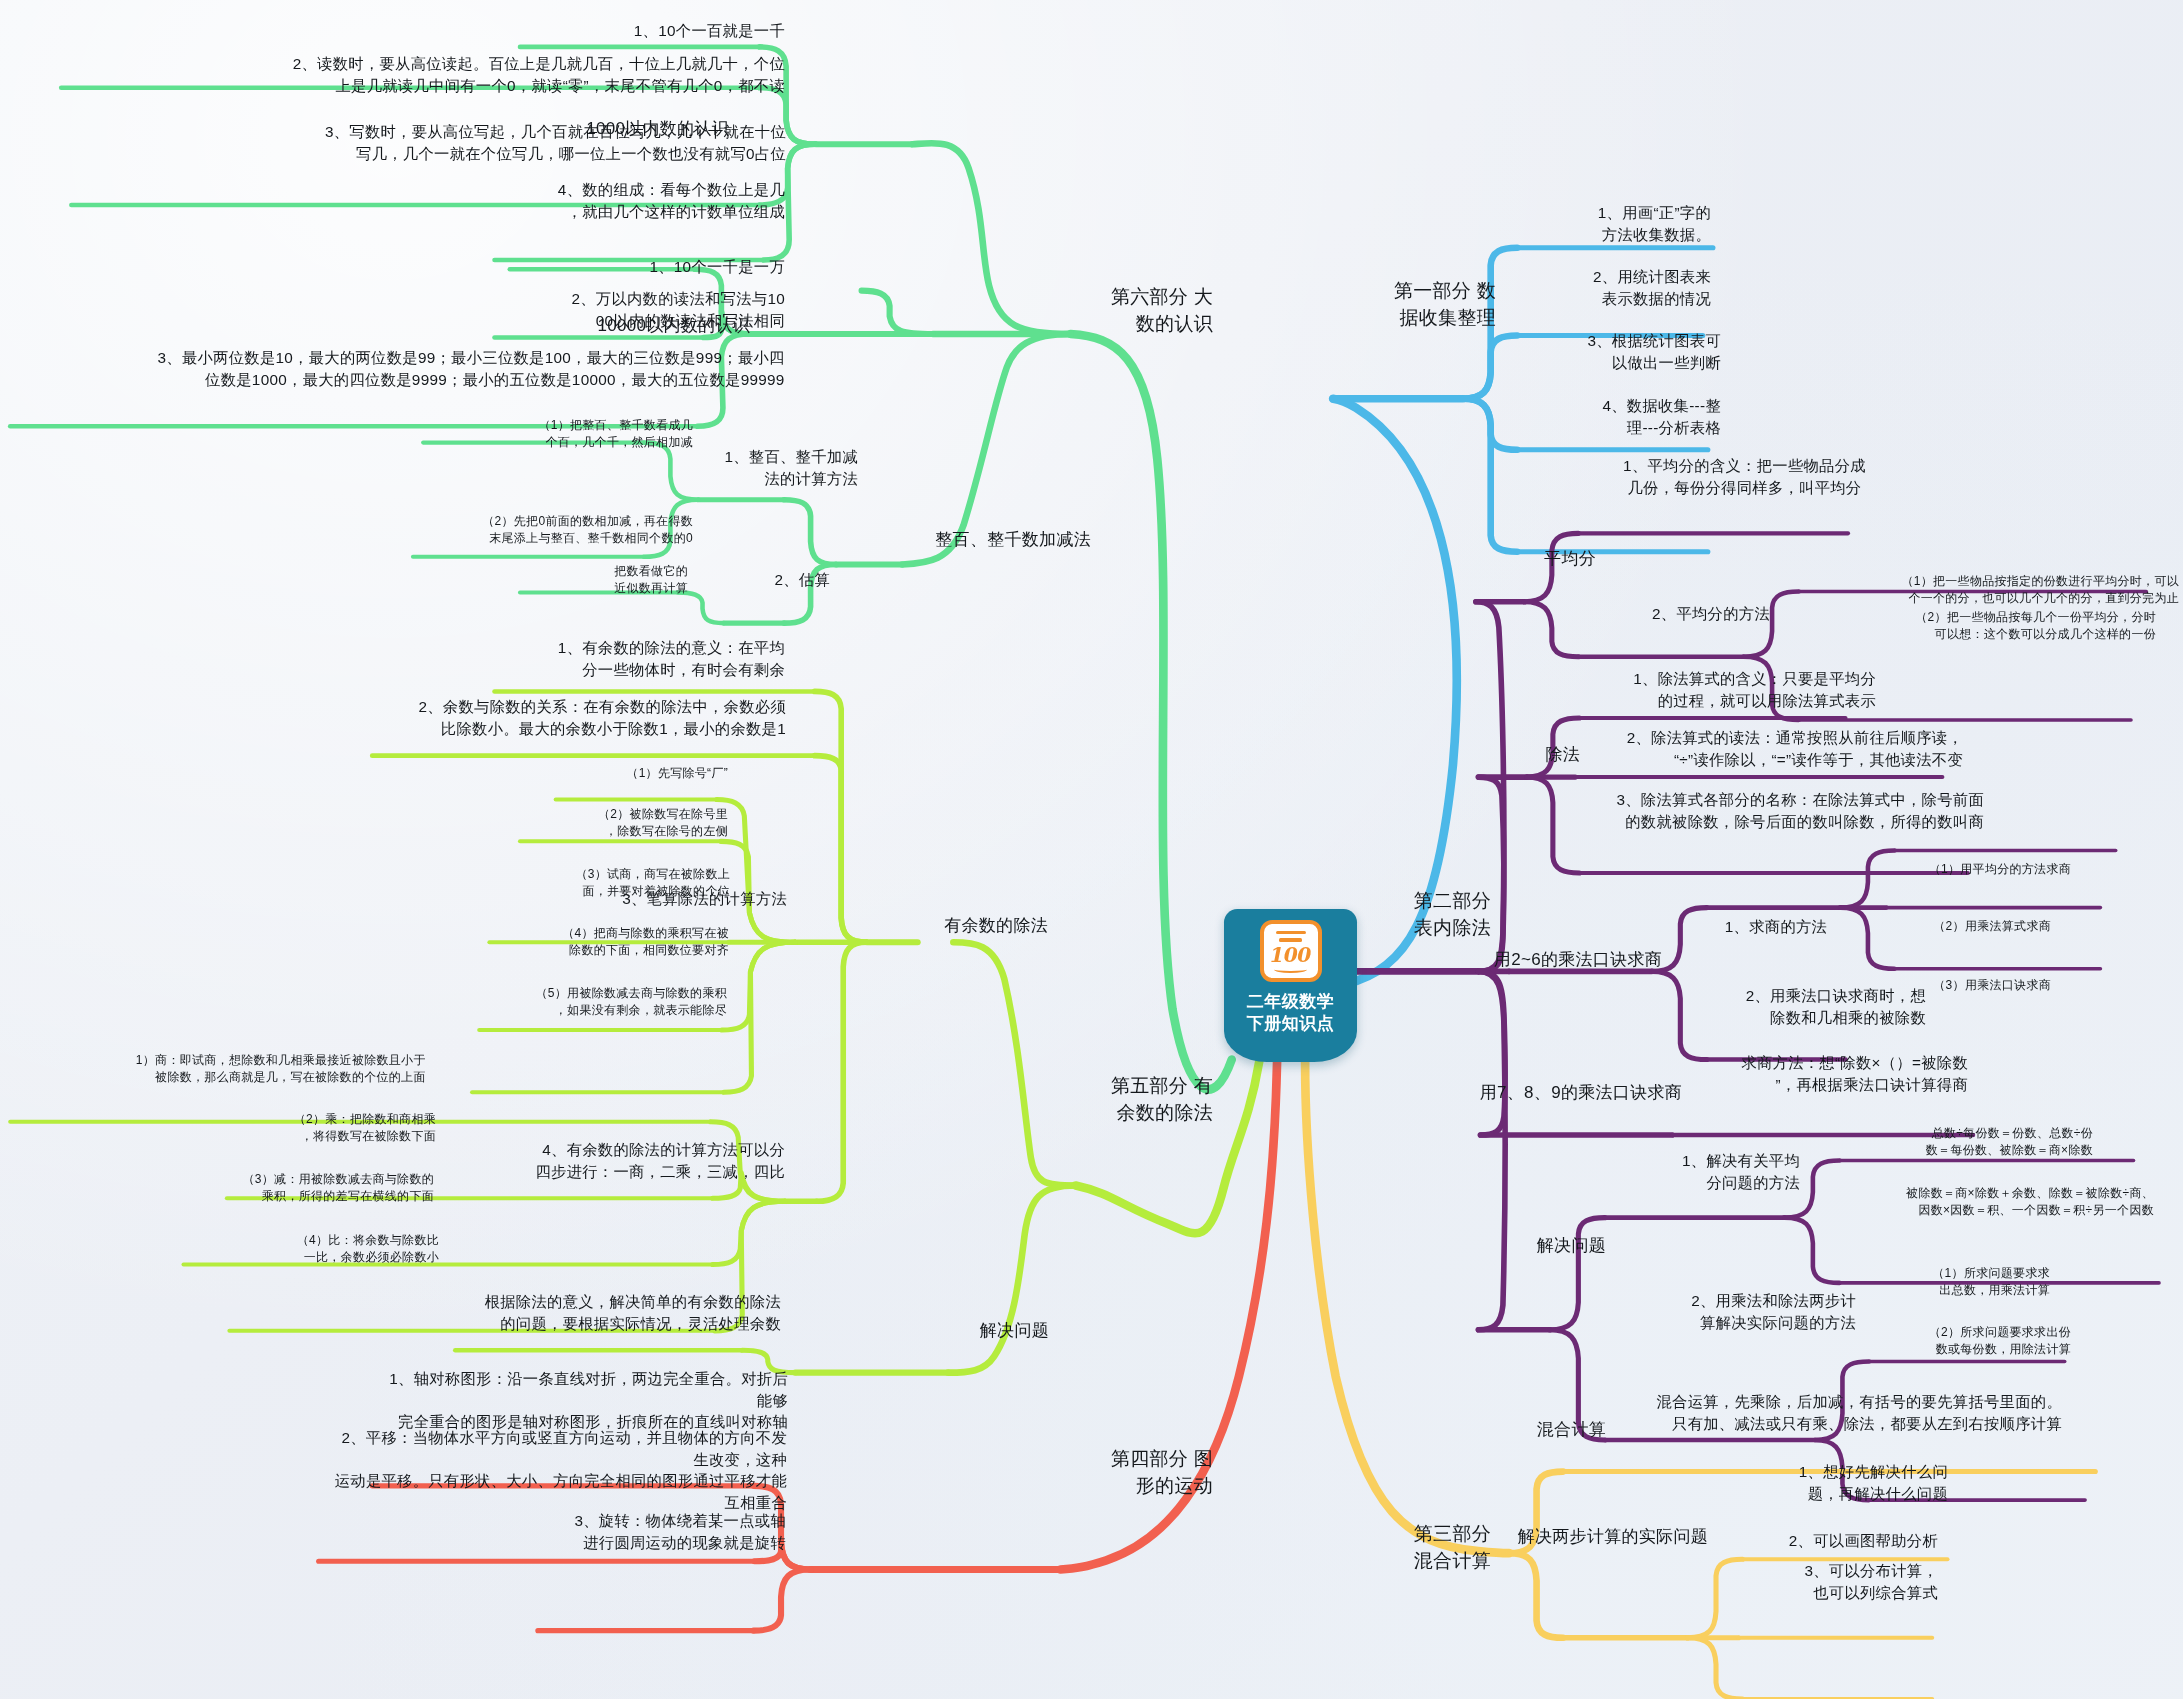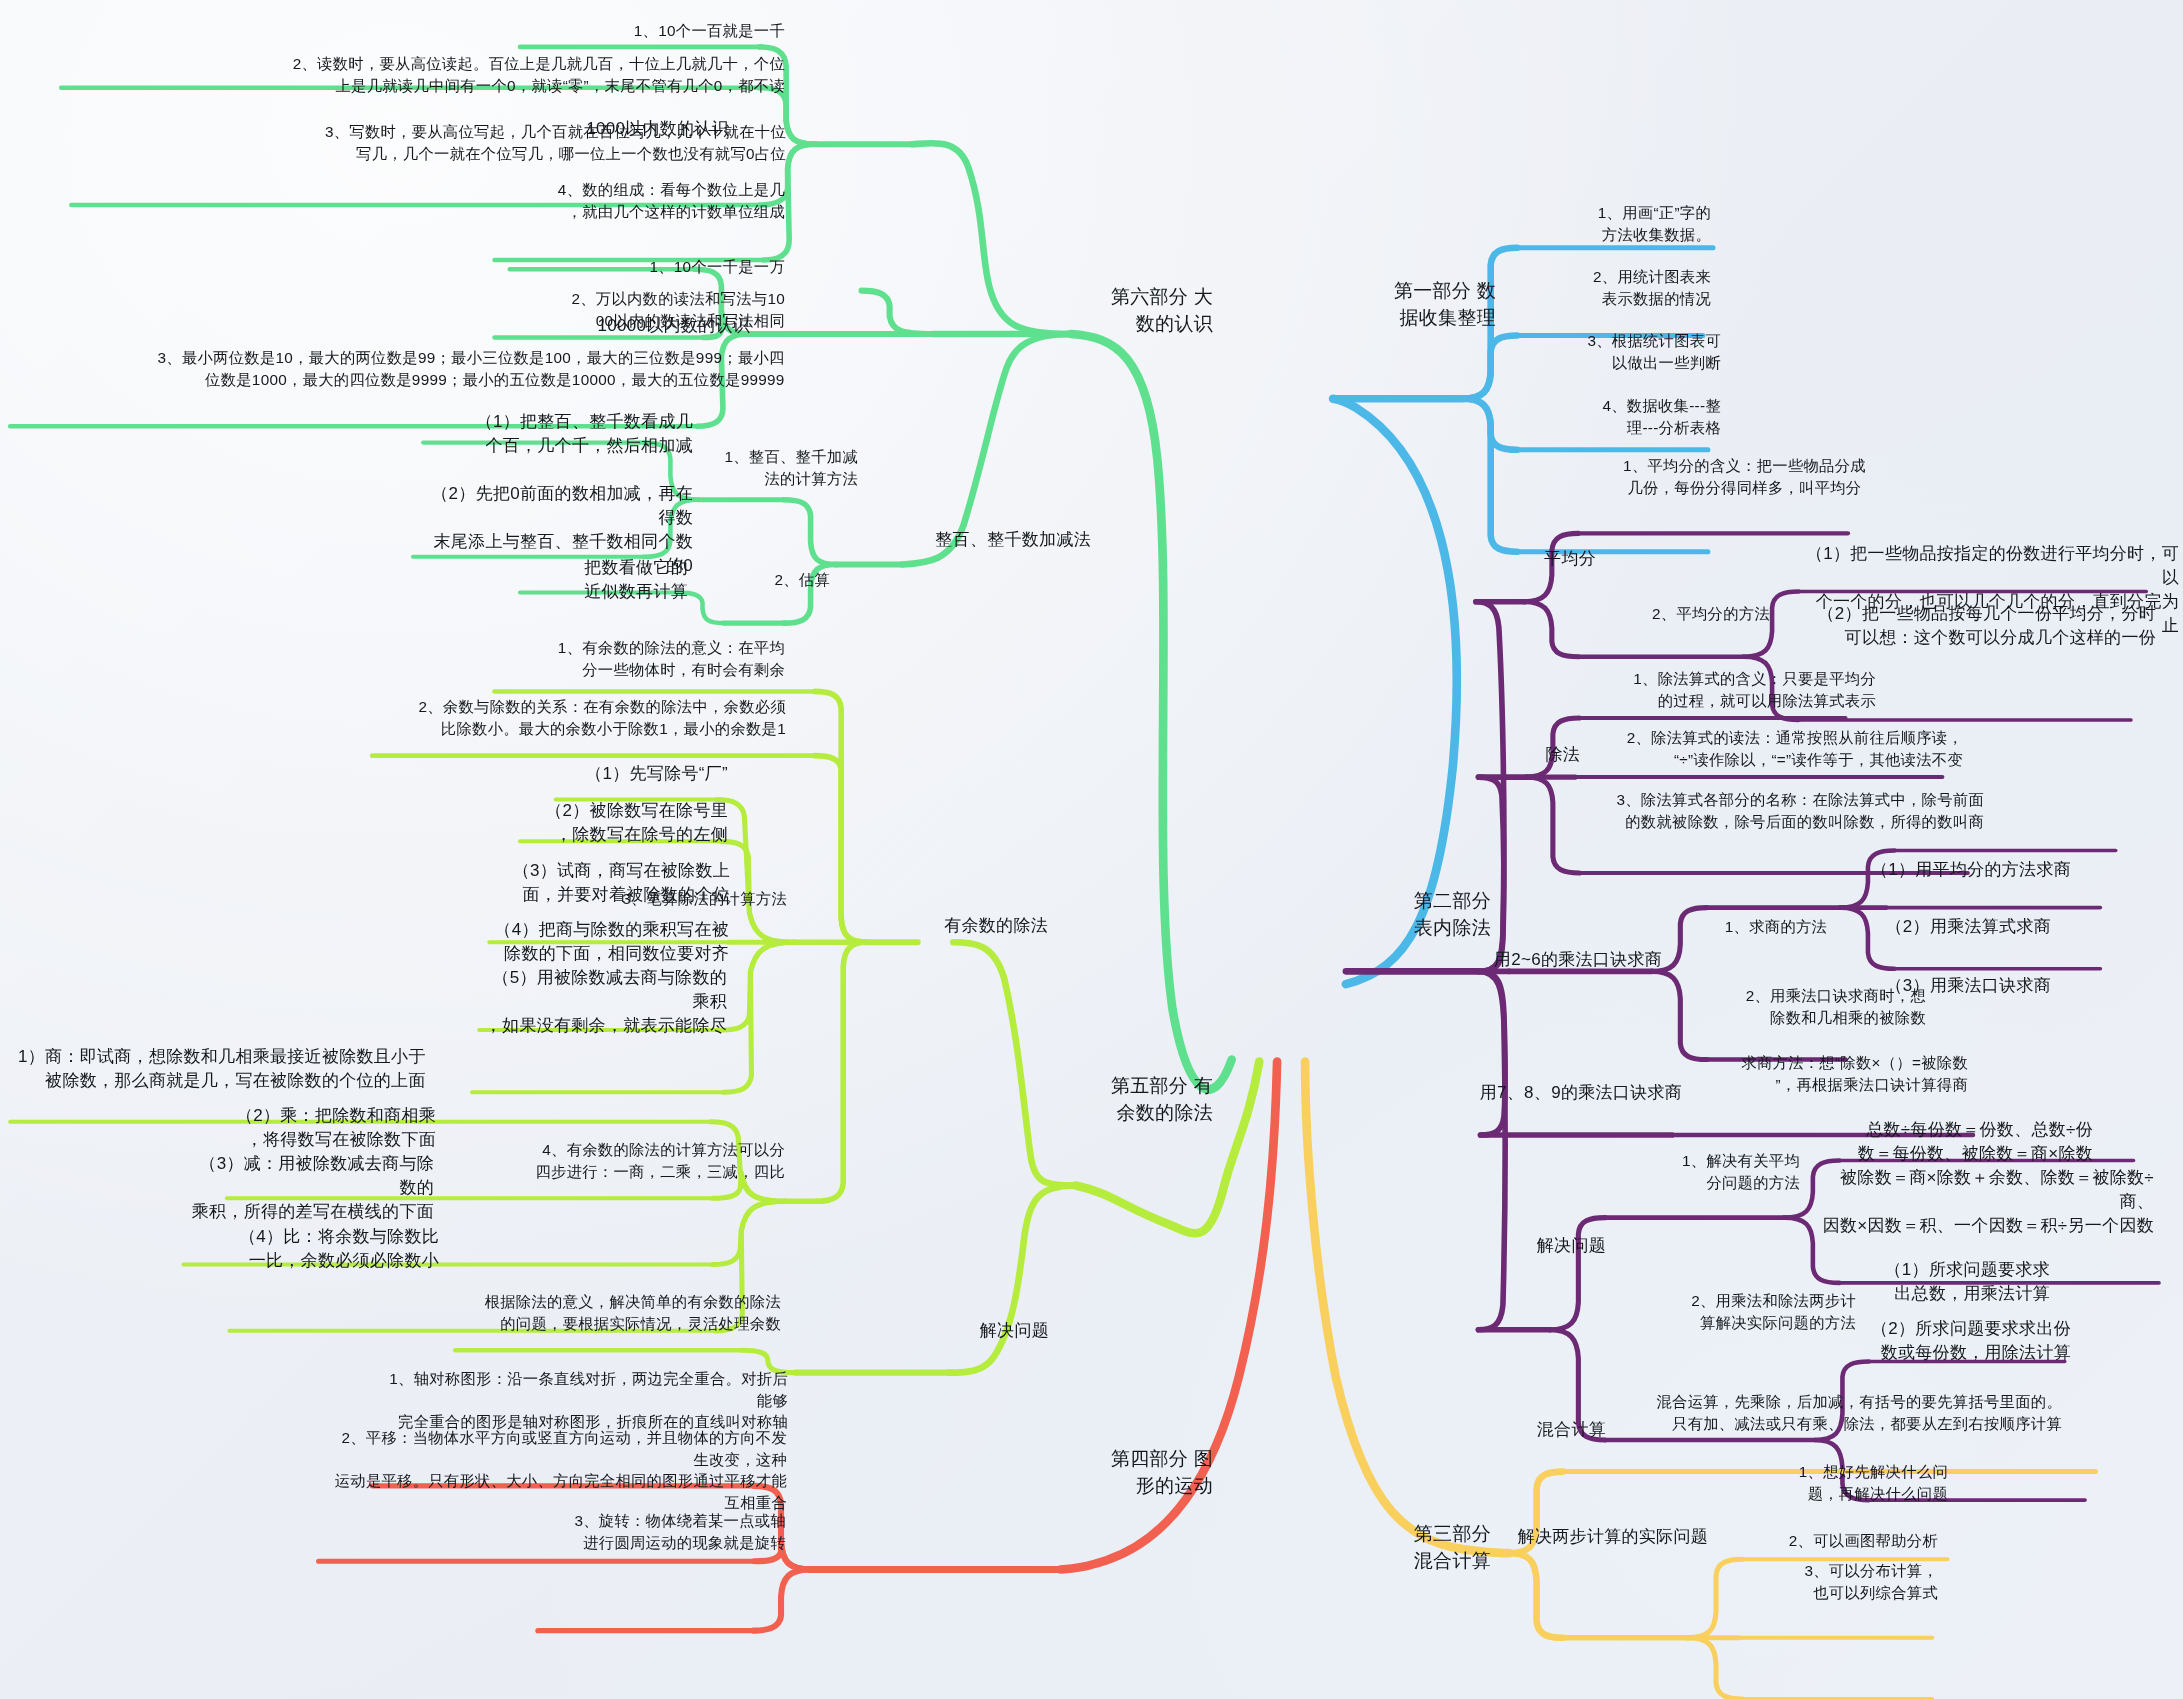--- a/index.html
+++ b/index.html
@@ -19,21 +19,21 @@
     position:absolute;
     color:#14181c;
     line-height:1.42;
     white-space:pre-line;
     letter-spacing:0.3px;
   }
   .n-left{text-align:right;}
   .lvl1{font-size:19px;}
   .lvl2{font-size:17px;}
   .lvl3{font-size:15.3px;}
-  .lvl4{font-size:17px;}
+  .lvl4{font-size:12px;}
 
   
   #central{
     position:absolute;
     left:1224px;top:909px;
     width:133px;height:153px;
     background:#1a7e9e;
     border-radius:13.3px 13.3px 43px 43px/13.3px 13.3px 31px 31px;
     box-shadow:0 3.1px 9.2px rgba(20,90,115,.28);
     display:flex;flex-direction:column;align-items:center;
@@ -239,20 +239,30 @@
       <path d="M3066 3212 L 3310 3212" stroke="#f9cf5e" stroke-width="11"></path>
       <path d="M3310 3212 C 3352 3212 3364 3196 3366 3160 L 3366 3090 C 3368 3064 3388 3058 3418 3058" stroke="#f9cf5e" stroke-width="10"></path>
       <path d="M3418 3058 L 3820 3058" stroke="#f9cf5e" stroke-width="8"></path>
       <path d="M3310 3212 L 3410 3212" stroke="#f9cf5e" stroke-width="10"></path>
       <path d="M3410 3212 L 3790 3212" stroke="#f9cf5e" stroke-width="8"></path>
       <path d="M3310 3212 C 3352 3212 3364 3228 3366 3264 L 3366 3300 C 3368 3326 3388 3332 3418 3332" stroke="#f9cf5e" stroke-width="10"></path>
       <path d="M3418 3332 L 3790 3332" stroke="#f9cf5e" stroke-width="8"></path>
     </g>
   </svg>
 
+  <div id="central">
+    <div class="badge">
+      <div class="bar b1"></div>
+      <div class="bar b2"></div>
+      <div class="hundred">100</div>
+      <div class="swoosh"></div>
+    </div>
+    <div class="ctitle">二年级数学
+下册知识点</div>
+  </div>
 
   <div id="nodes">
       <div class="node lvl3 n-left" style="left: 545px; top: 31px; width: 240px; transform: translateY(-50%);">1、10个一百就是一千</div>
       <div class="node lvl3 n-left" style="left: 71px; top: 75px; width: 714px; transform: translateY(-50%);">2、读数时，要从高位读起。百位上是几就几百，十位上几就几十，个位
 上是几就读几中间有一个0，就读“零”，末尾不管有几个0，都不读</div>
       <div class="node lvl3 n-left" style="left: 82px; top: 143px; width: 704px; transform: translateY(-50%);">3、写数时，要从高位写起，几个百就在百位写几，几个十就在十位
 写几，几个一就在个位写几，哪一位上一个数也没有就写0占位</div>
       <div class="node lvl3 n-left" style="left: 510px; top: 201px; width: 275px; transform: translateY(-50%);">4、数的组成：看每个数位上是几
 ，就由几个这样的计数单位组成</div>
       <div class="node lvl2 n-left" style="left: 556px; top: 129px; width: 173px; transform: translateY(-50%);">1000以内数的认识</div>

